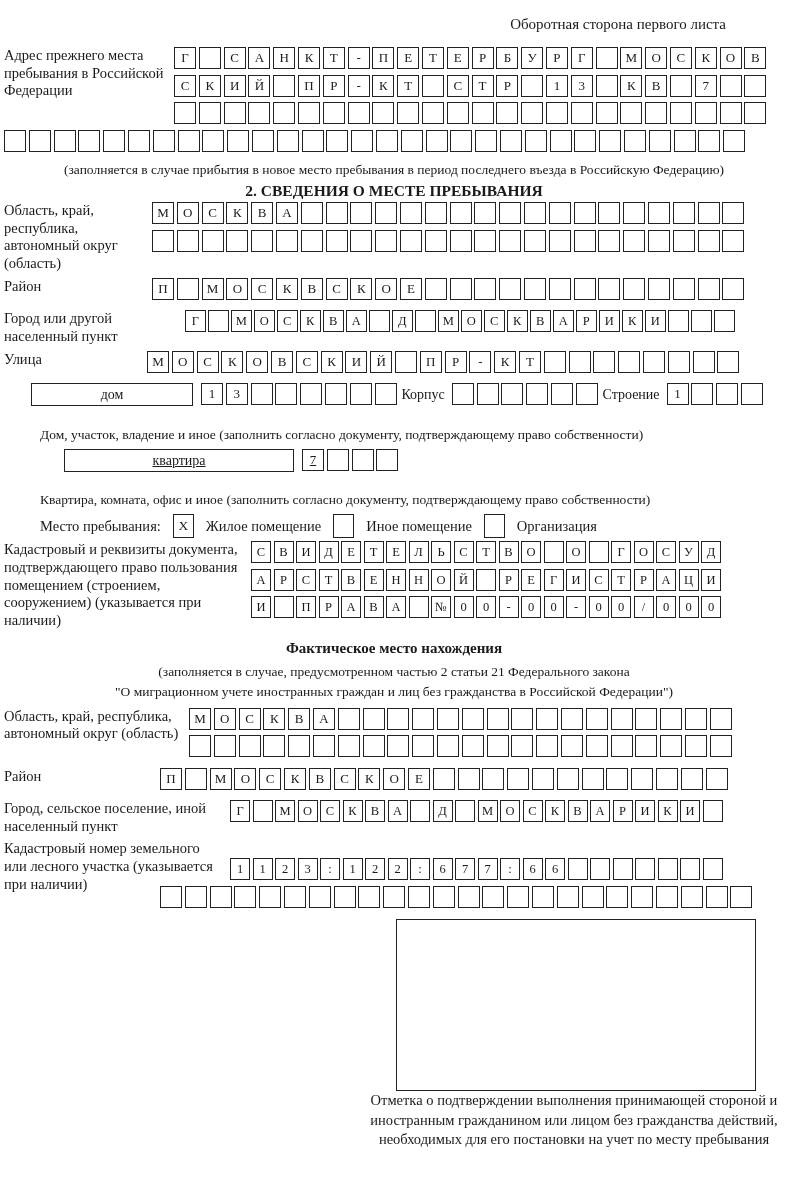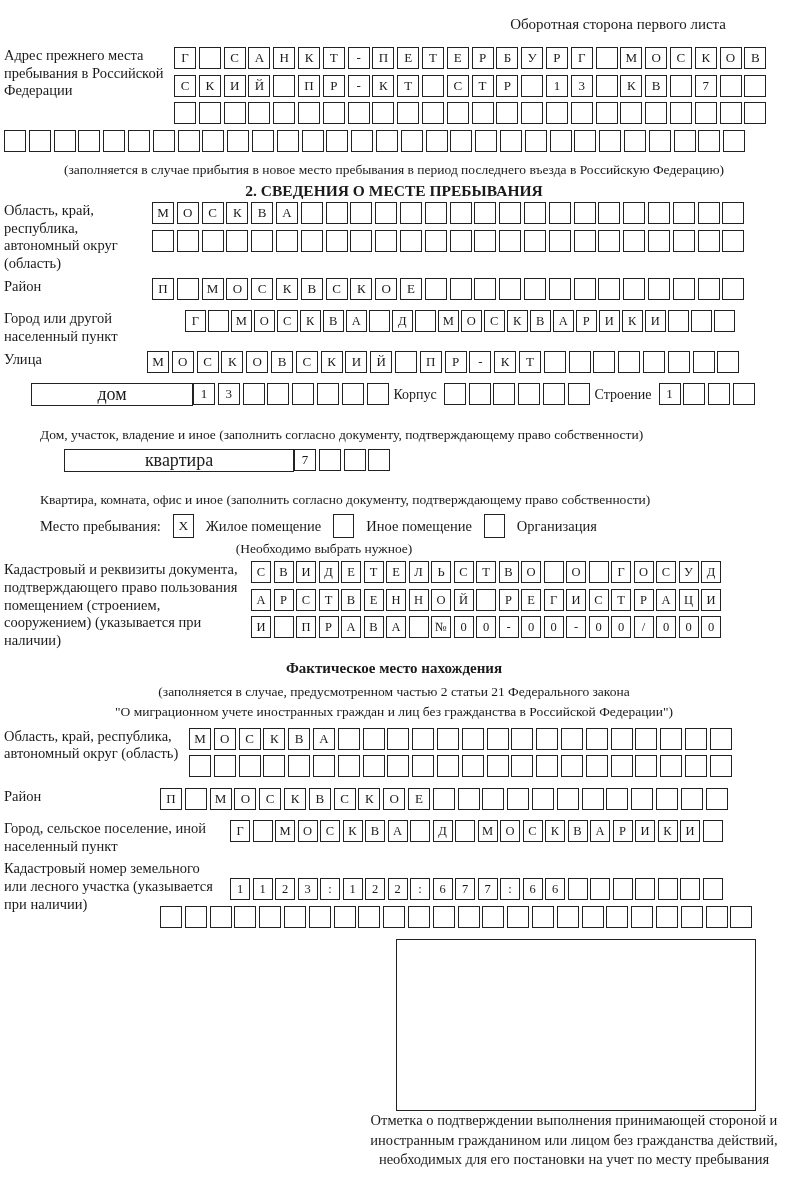--- a/index.html
+++ b/index.html
@@ -40,27 +40,27 @@
     background:#fff;
   }
   .cells.mid .cell{width:18.5px;margin-right:2.5px;font-size:12.5px;}
   .cells.small .cell{width:18px;margin-right:2.5px;font-size:12.5px;}
   .note{font-size:13.5px;margin-bottom:4px;}
   .note.center{text-align:center;margin-top:1px;}
   .note.left{margin-left:36px;margin-top:16px;margin-bottom:6px;}
   .sect-title{text-align:center;font-weight:bold;font-size:15.5px;margin:4px 0 2px 0;}
   .sub-title{text-align:center;font-weight:bold;font-size:15px;margin:10px 0 7px 0;font-family:Liberation Serif, serif;}
   .houserow{display:flex;align-items:flex-start;margin-left:27px;margin-bottom:3px;}
-  .houserow.kv{margin-left:60px;}
+  .houserow.kv{margin-left:60px;text-decoration:underline;}
   .wbox{
     box-sizing:content-box;
     border:1.6px solid #222;
     height:21px;line-height:21px;
-    text-align:center;font-size:18px;
-    background:#fff;
+    text-align:center;font-size:14px;
+    margin-right:8px;background:#fff;
   }
   .wbox.dom{width:160px;}
   .wbox.kvart{width:228px;}
   .inl-lbl{font-size:14px;line-height:24px;margin:0 7px 0 2px;white-space:nowrap;}
   .stayrow{display:flex;align-items:center;margin-left:36px;margin-bottom:3px;font-size:14.5px;}
   .chk{
     display:inline-block;box-sizing:content-box;
     width:19px;height:22px;border:1.5px solid #222;
     text-align:center;line-height:22px;font-size:13.5px;
     margin:0 12px 0 12px;background:#fff;
@@ -395,21 +395,20 @@
 
   <div class="stayrow">
     <span>Место пребывания:</span>
     <span class="chk">X</span>
     <span>Жилое помещение</span>
     <span class="chk"></span>
     <span>Иное помещение</span>
     <span class="chk"></span>
     <span>Организация</span>
   </div>
-  <div class="note stay-note">(Необходимо выбрать нужное)</div>
 
   <div class="row">
     <div class="lbl w247">Кадастровый и реквизиты документа, подтверждающего право пользования помещением (строением, сооружением) (указывается при наличии)</div>
     <div class="grid">
       <div class="cells small">
           <div class="cell">С</div>
           <div class="cell">В</div>
           <div class="cell">И</div>
           <div class="cell">Д</div>
           <div class="cell">Е</div>

